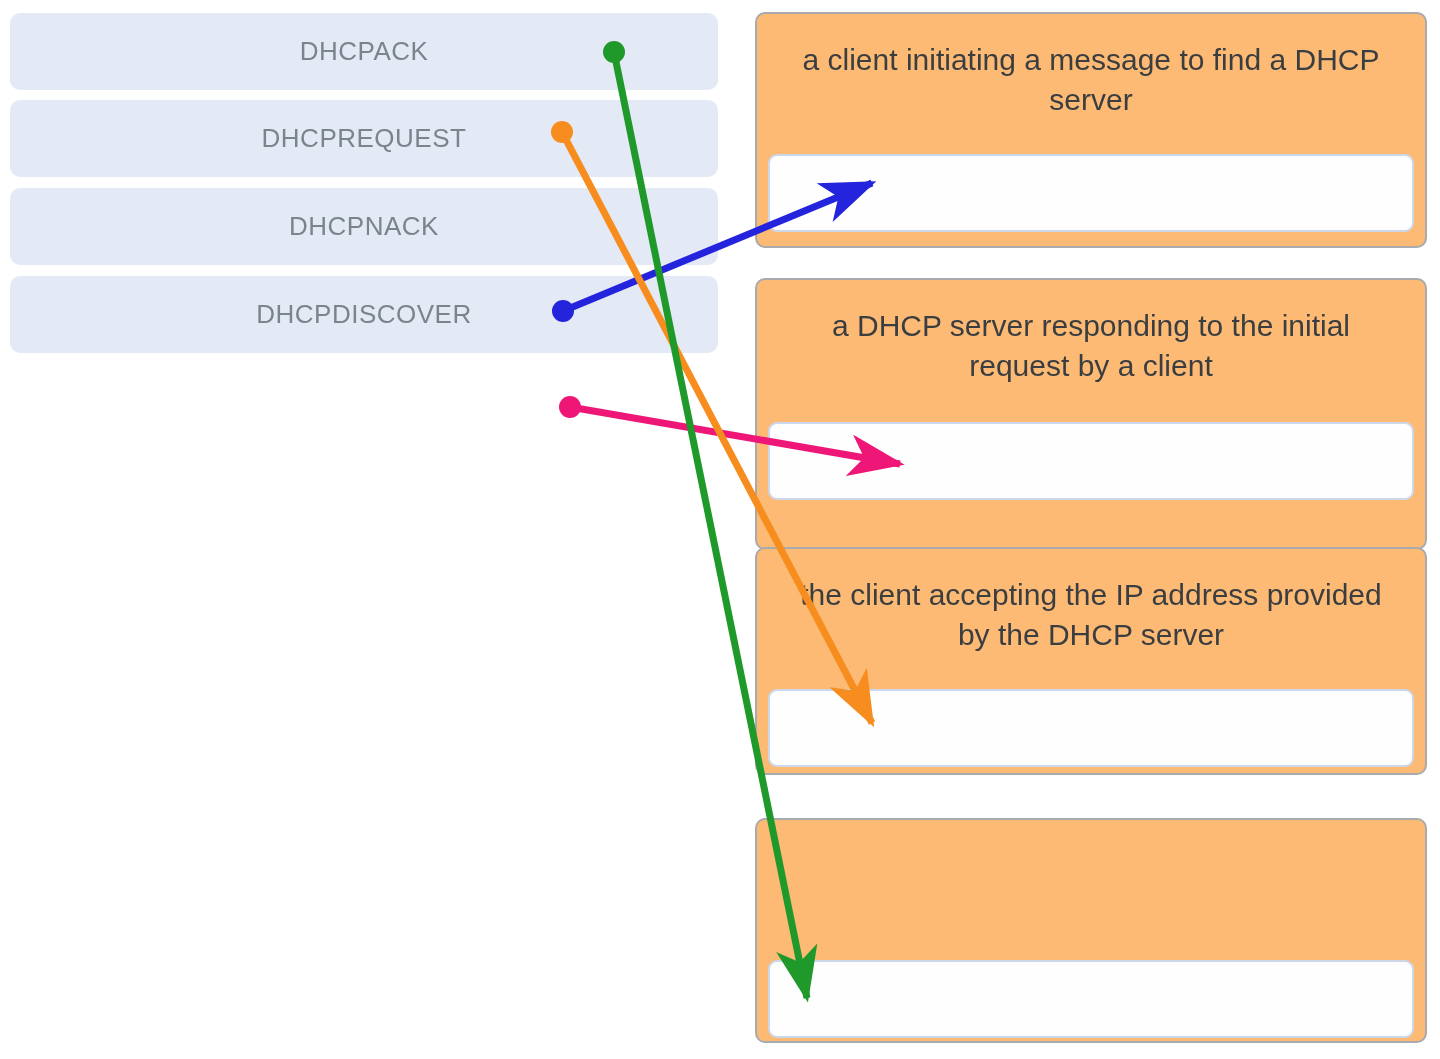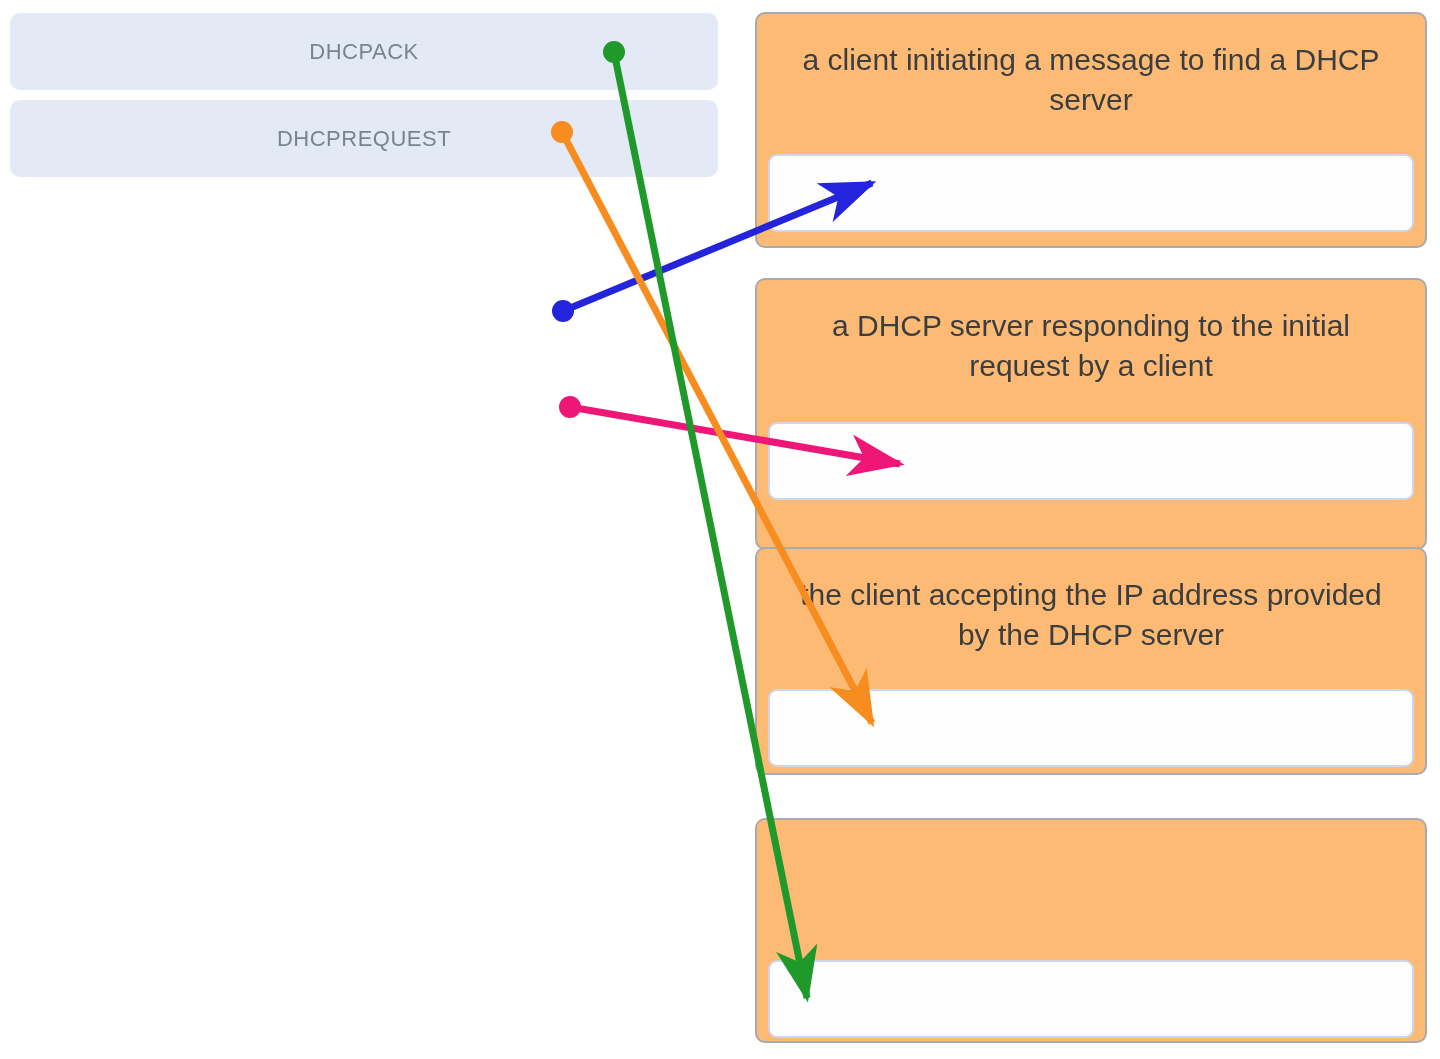--- a/index.html
+++ b/index.html
@@ -19,21 +19,21 @@
   .drag-item {
     position: absolute;
     left: 10px;
     width: 708px;
     height: 77px;
     background: var(--item-bg, #e3eaf5);
     border-radius: 10px;
     display: flex;
     align-items: center;
     justify-content: center;
-    font-size: 22px;
+    font-size: 26px;
     letter-spacing: 0.5px;
     color: var(--item-text, #7b838d);
     user-select: none;
   }
   
   .target-box {
     position: absolute;
     left: 755px;
     width: 672px;
     background: #fdba74;
@@ -72,20 +72,26 @@
 </head>
 <body>
 
 <div id="canvas">
 
   <div class="drag-item" style="top:13px">
       <span>DHCPACK</span>
     </div>
   <div class="drag-item" style="top:100px">
       <span>DHCPREQUEST</span>
+    </div>
+  <div class="drag-item" style="top:188px">
+      <span>DHCPNACK</span>
+    </div>
+  <div class="drag-item" style="top:276px">
+      <span>DHCPDISCOVER</span>
     </div>
 
   <div class="target-box" style="top:12px;height:236px">
     <div class="target-desc">a client initiating a message to find a DHCP server</div>
     <div class="drop-zone"></div>
   </div>
 
   <div class="target-box" style="top:278px;height:272px">
     <div class="target-desc">a DHCP server responding to the initial request by a client</div>
     <div class="drop-zone" style="top:142px"></div>

